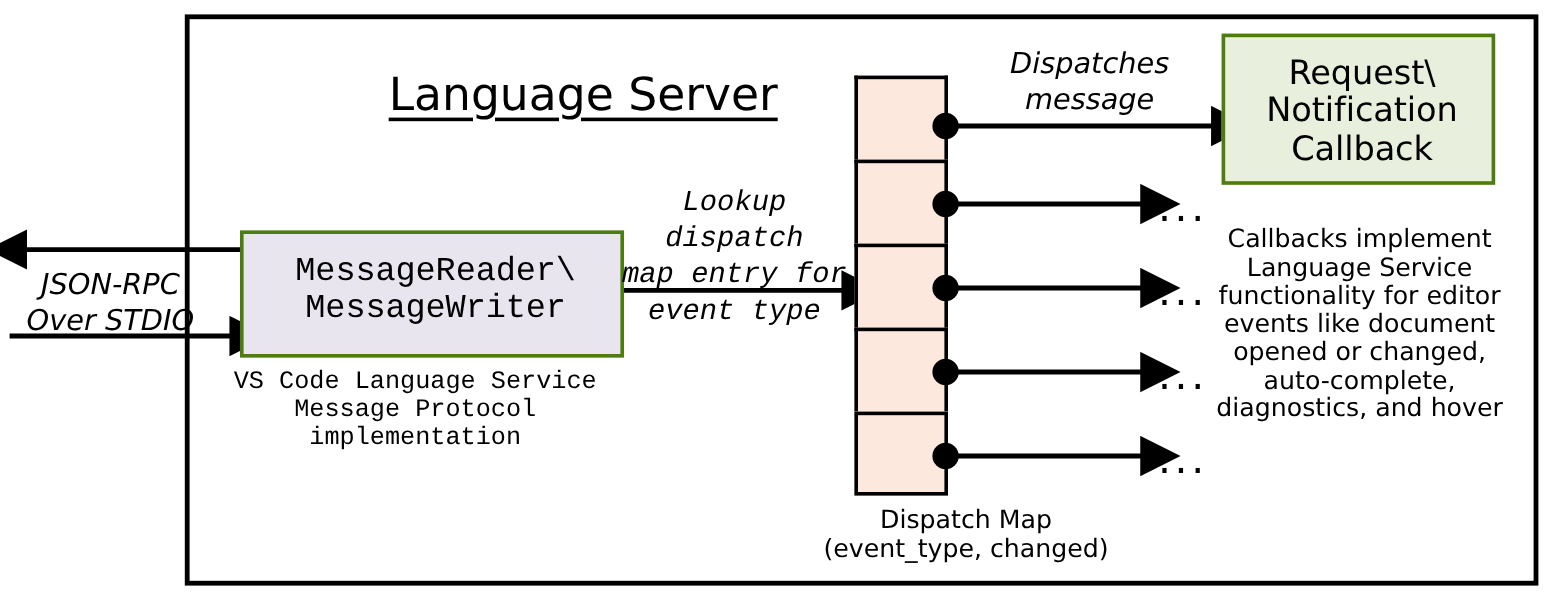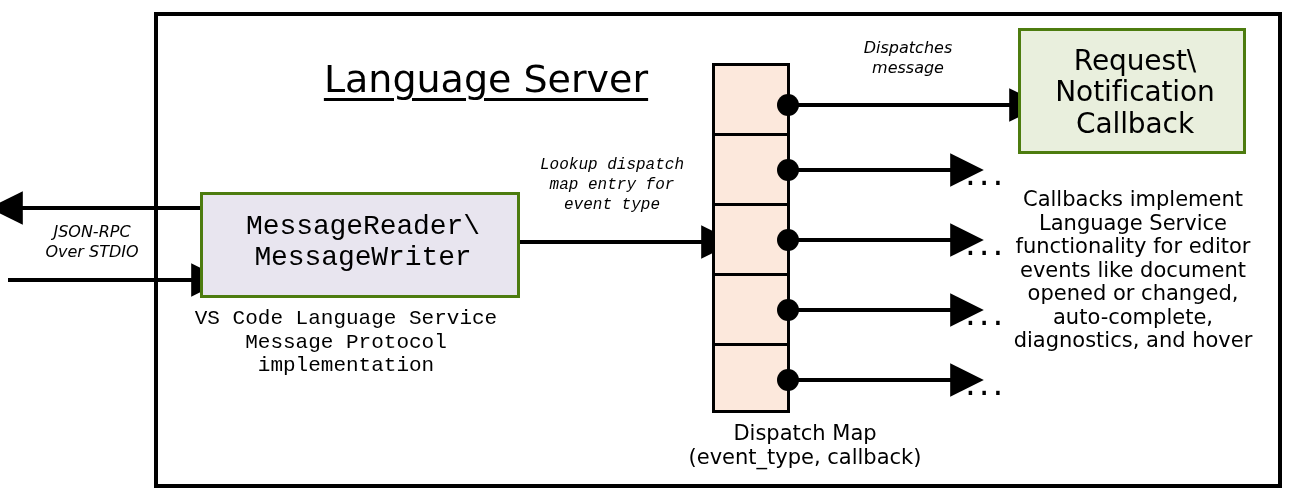--- a/index.html
+++ b/index.html
@@ -33,21 +33,21 @@
   }
   .box-label {
     font-size: 28px;
     letter-spacing: -0.1px;
   }
   .caption {
     font-size: 21px;
   }
   .annot {
     font-style: italic;
-    font-size: 16px;
+    font-size: 24px;
     line-height: 1.26;
   }
   .title {
     font-size: 38px;
     text-decoration: underline;
     text-underline-offset: 6px;
     text-decoration-thickness: 2.5px;
   }
   .ellipsis {
     position: absolute;
@@ -126,21 +126,21 @@
   <div class="cell" style="left:712px; top:273px; width:78px; height:70px; background:#fce8dc;"></div>
   <div class="cell last" style="left:712px; top:343px; width:78px; height:70px; background:#fce8dc;"></div>
 
   <div class="dot" style="left:777px; top:94px;"></div>
   <div class="dot" style="left:777px; top:159px;"></div>
   <div class="dot" style="left:777px; top:229px;"></div>
   <div class="dot" style="left:777px; top:299px;"></div>
   <div class="dot" style="left:777px; top:369px;"></div>
 
   <div class="txt caption" style="left:640px; top:422px; width:330px;">Dispatch Map
-(event_type, callback)</div>
+(event_type, changed)</div>
 
   <div class="ellipsis" style="left:965px; top:156px;">...</div>
   <div class="ellipsis" style="left:965px; top:226px;">...</div>
   <div class="ellipsis" style="left:965px; top:296px;">...</div>
   <div class="ellipsis" style="left:965px; top:366px;">...</div>
 
   <div class="txt annot" style="left:828px; top:38px; width:160px;">Dispatches
 message</div>
 
   <div class="shape" style="left:1018px; top:28px; width:228px; height:126px; background:#e9efdd;">

